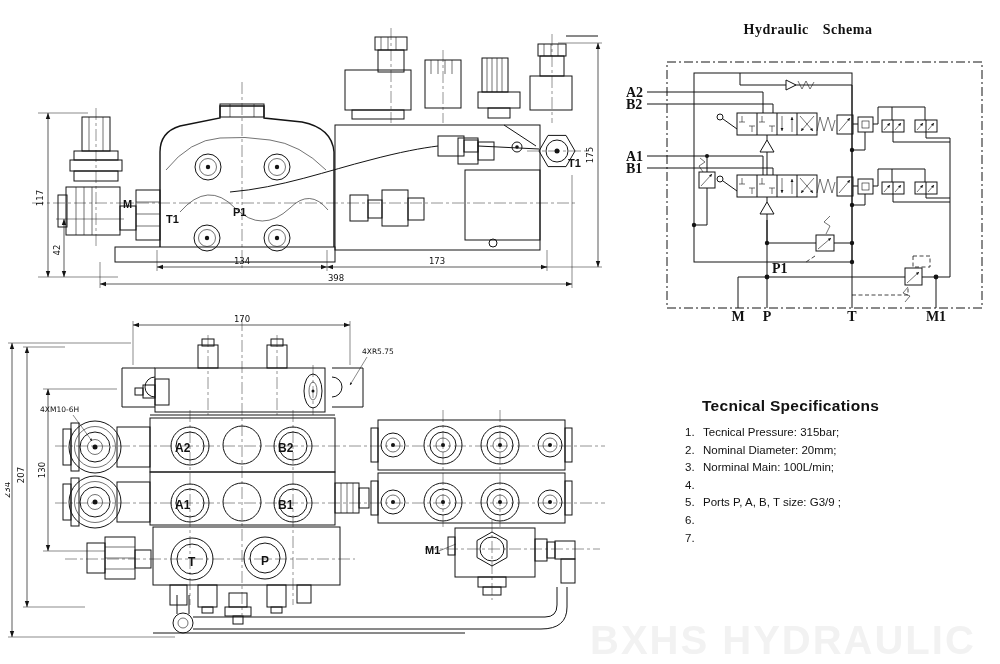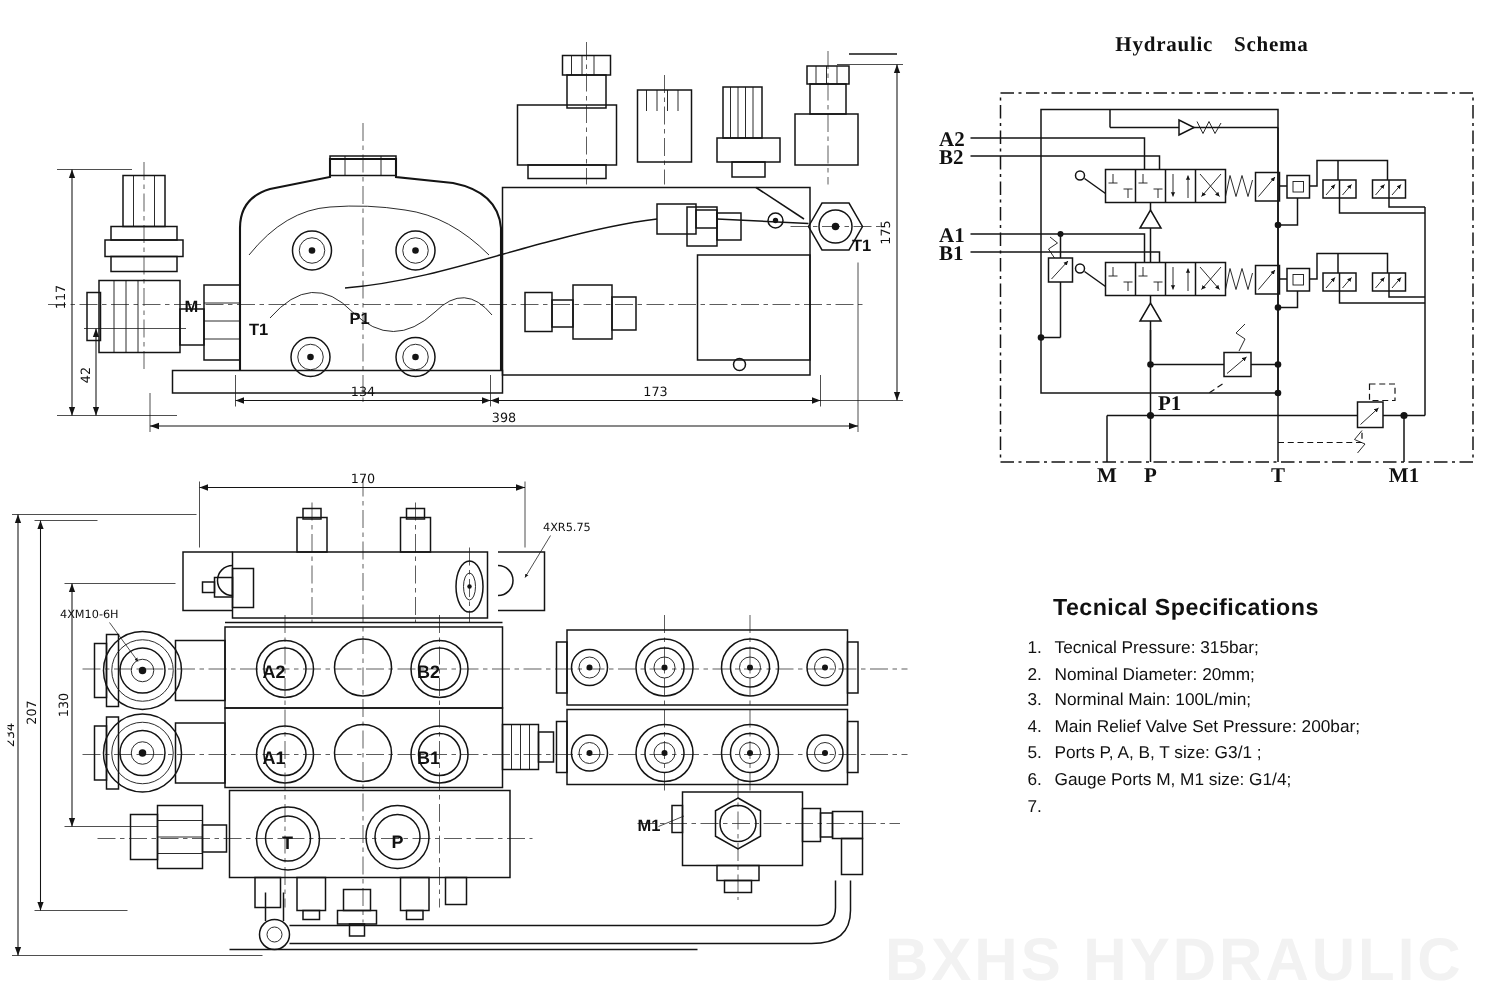--- a/index.html
+++ b/index.html
@@ -591,29 +591,27 @@
       <div class="spec-row">
         <span class="spec-num">2.</span>
         <span class="spec-text">Nominal Diameter: 20mm;</span>
       </div>
       <div class="spec-row">
         <span class="spec-num">3.</span>
         <span class="spec-text">Norminal Main: 100L/min;</span>
       </div>
       <div class="spec-row">
         <span class="spec-num">4.</span>
-        <span class="spec-text">Main Relief Valve Set Pressure: 200bar;</span>
       </div>
       <div class="spec-row">
         <span class="spec-num">5.</span>
-        <span class="spec-text">Ports P, A, B, T size: G3/1 ;</span>
+        <span class="spec-text">Ports P, A, B, T size: G3/9 ;</span>
       </div>
       <div class="spec-row">
         <span class="spec-num">6.</span>
-        <span class="spec-text">Gauge Ports M, M1 size: G1/4;</span>
       </div>
       <div class="spec-row">
         <span class="spec-num"></span>
       </div>
       <div class="spec-row">
         <span class="spec-num">7.</span>
       </div>
     </div>
   </div>
 

